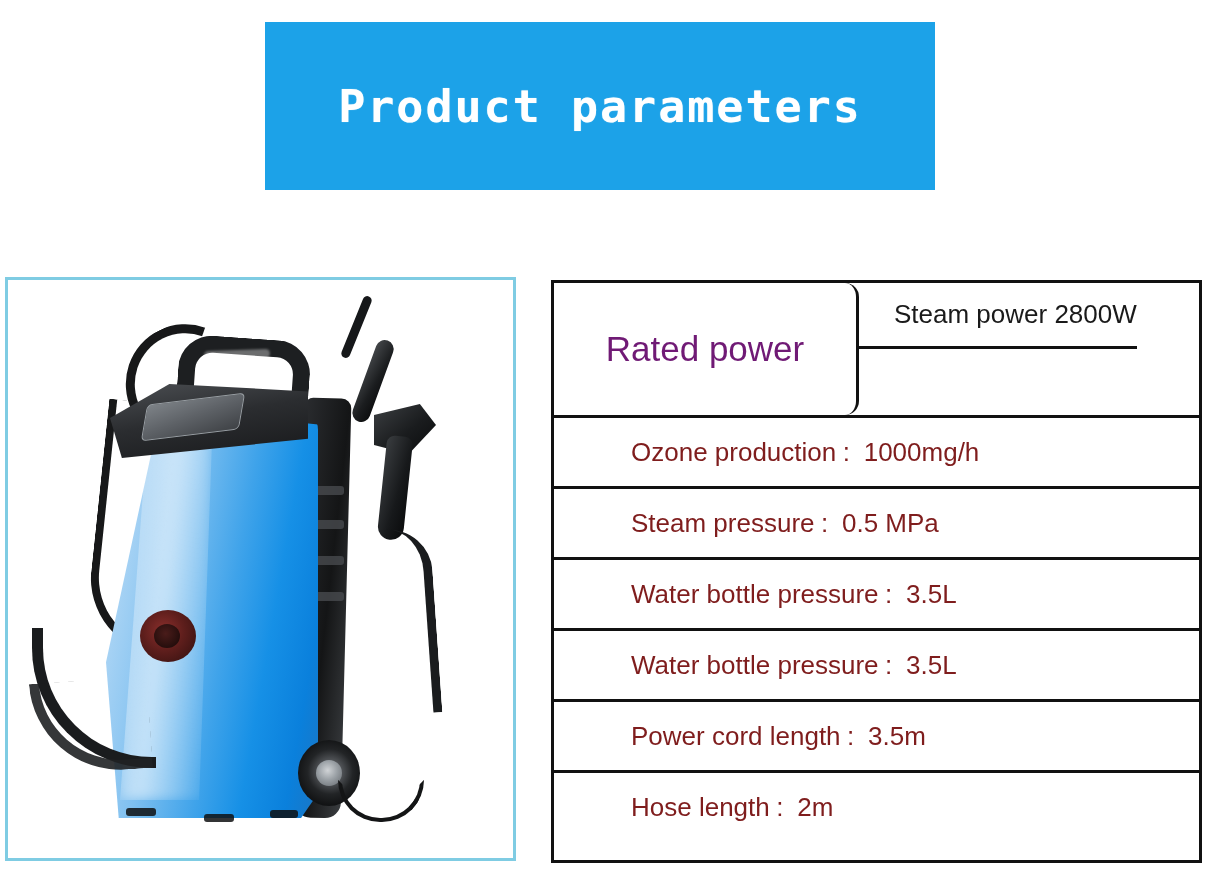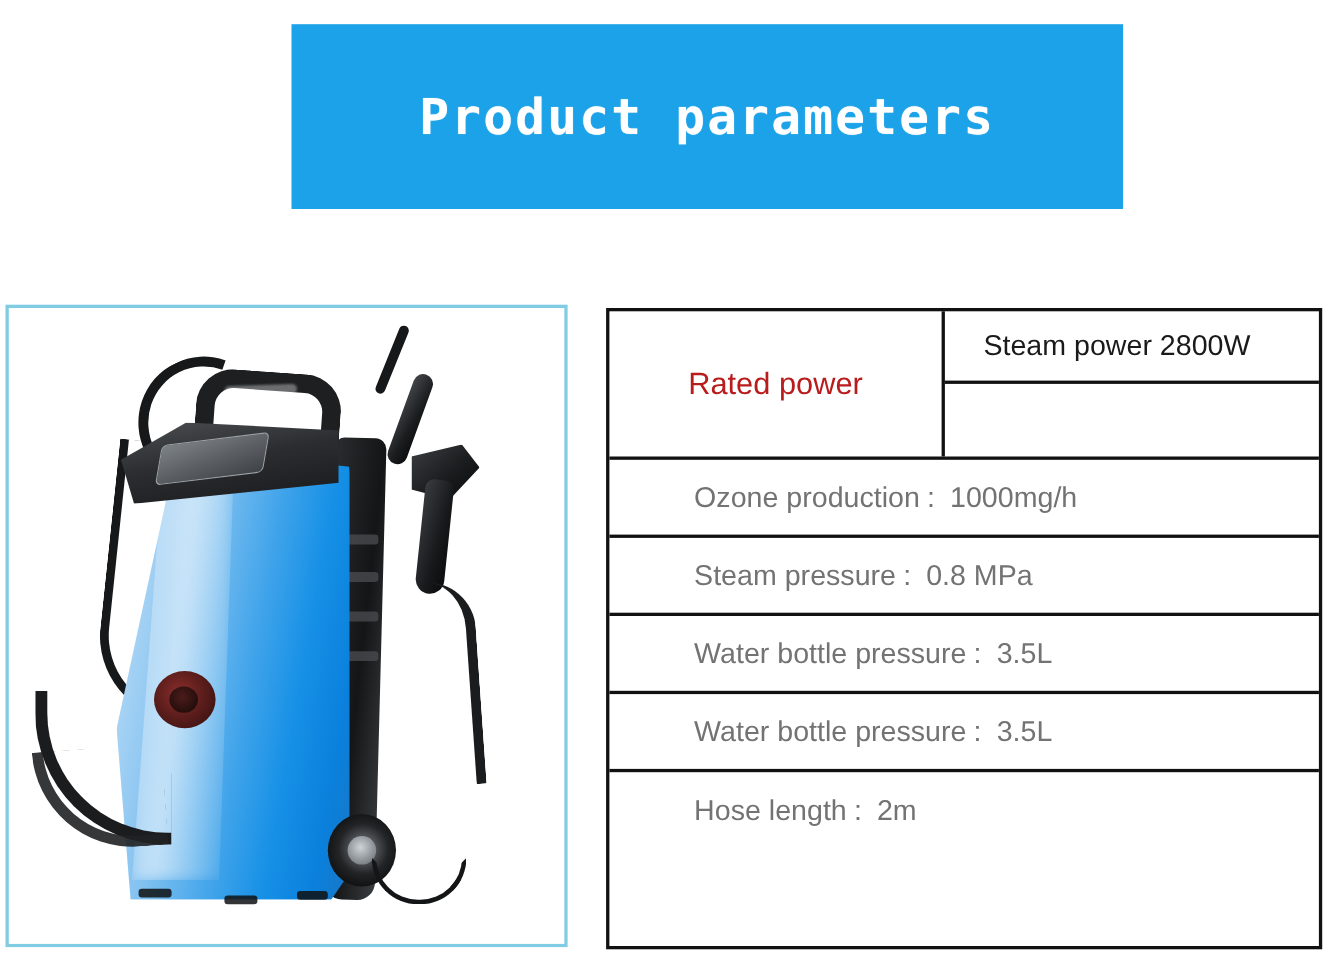--- a/index.html
+++ b/index.html
@@ -8,21 +8,21 @@
     background:#ffffff;
     font-family:"Liberation Sans", sans-serif;
     overflow:hidden;
     position:relative;
   }
 
   
   #header-banner{
     position:absolute;
     left:265px; top:22px;
-    width:756px; height:168px;
+    width:670px; height:168px;
     background:#1CA2E8;
     display:flex;
     align-items:center;
     justify-content:center;
   }
   #banner-title{
     font-family:"DejaVu Sans Mono", monospace;
     font-weight:bold;
     font-size:45px;
     color:#FFFFFF;
@@ -246,55 +246,55 @@
   }
   .spec-row{
     display:flex;
     border-bottom:3px solid #111111;
     box-sizing:border-box;
   }
   .spec-row:last-child{border-bottom:none;}
   .spec-cell{
     display:flex;
     align-items:center;
-    font-size:28px;
-    color:#b91c1c;
-    box-sizing:border-box;
+    font-size:35px;
+    color:#701a75;
+    box-sizing:border-box;
+    border-radius:14px;
   }
   
   #rated-power-row{height:135px;}
   #rated-power-label{
     width:305px;
     justify-content:center;
     border-right:3px solid #111111;
     flex:0 0 305px;
   }
   #rated-power-values{
     flex:1;
     display:flex;
-    flex-direction:column;
   }
   #rated-power-values .spec-subrow{
     height:50%;
     display:flex;
     align-items:center;
     padding-left:35px;
     box-sizing:border-box;
     font-size:26px;
     color:#1a1a1a;
   }
   #rated-power-values .spec-subrow:first-child{
     border-bottom:3px solid #111111;
   }
   .full-row{
     height:68px;
     align-items:center;
     padding-left:77px;
     font-size:26px;
-    color:#737373;
+    color:#7f1d1d;
     display:flex;
   }
 </style>
 </head>
 <body>
 
 <div id="header-banner">
   <div id="banner-title">Product parameters</div>
 </div>
 
@@ -348,30 +348,33 @@
     <div id="rated-power-values">
       <div class="spec-subrow">Steam power 2800W</div>
     </div>
   </div>
 
   <div class="spec-row">
     <div class="full-row">Ozone production :  1000mg/h</div>
   </div>
 
   <div class="spec-row">
-    <div class="full-row">Steam pressure :  0.8 MPa</div>
+    <div class="full-row">Steam pressure :  0.5 MPa</div>
   </div>
 
   <div class="spec-row">
     <div class="full-row">Water bottle pressure :  3.5L</div>
   </div>
 
   <div class="spec-row">
     <div class="full-row">Water bottle pressure :  3.5L</div>
   </div>
 
 
+  <div class="spec-row">
+    <div class="full-row">Power cord length :   3.5m</div>
+  </div>
 
   <div class="spec-row">
     <div class="full-row">Hose length :  2m</div>
   </div>
 
 </div>
 
 </body></html>

